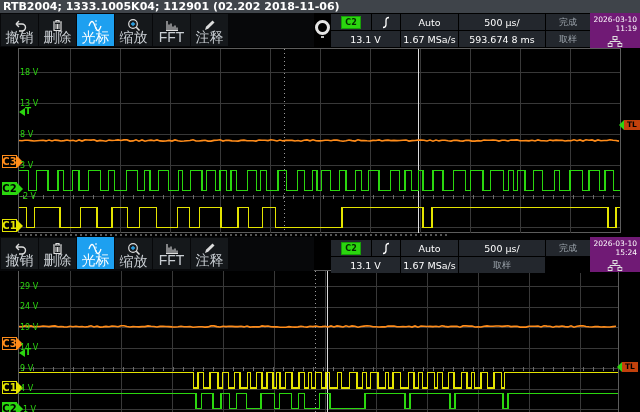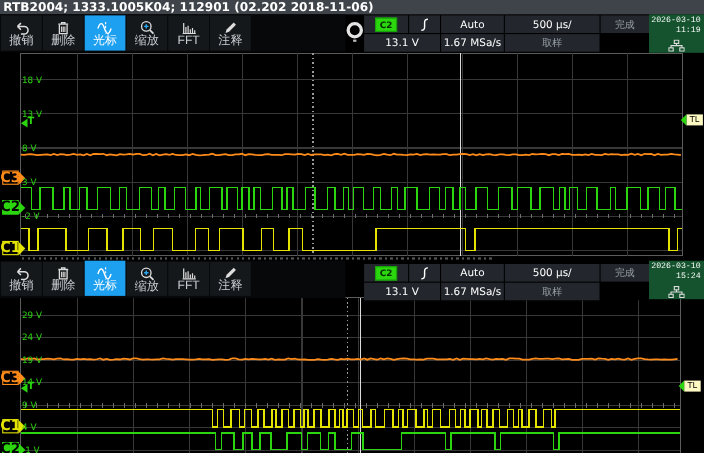--- a/index.html
+++ b/index.html
@@ -4,49 +4,49 @@
 <style>
   html,body{margin:0;padding:0;background:#222;}
   .screen{position:relative;width:640px;height:412px;background:#000;overflow:hidden;
           font-family:"DejaVu Sans",sans-serif;-webkit-font-smoothing:none;}
   .titlebar{position:absolute;left:0;top:0;width:640px;height:13px;background:#3f444a;
             color:#fff;font-size:11px;font-weight:bold;line-height:13px;padding-left:3px;
             box-sizing:border-box;white-space:nowrap;}
   .tstrip{position:absolute;left:0;width:314px;height:34px;background:#07080a;}
   .tbtn{position:absolute;width:37px;background:#15181b;display:flex;flex-direction:column;
         align-items:center;justify-content:center;gap:1px;border:none;padding:0;cursor:default;}
-  .tbtn .lbl{font-size:11px;color:#c9ced3;line-height:9px;white-space:nowrap;}
+  .tbtn .lbl{font-size:14px;color:#c9ced3;line-height:9px;white-space:nowrap;}
   .tbtn.active{background:#1da0f0;}
   .tbtn.active .lbl{color:#fff;}
   .tbtn svg{display:block;}
   .knob{position:absolute;width:9px;height:9px;border:3px solid #e4e4e4;border-radius:50%;}
   .knob::after{content:"";position:absolute;left:3px;top:13px;width:3px;height:2px;background:#bbb;}
   .infogrid{position:absolute;display:grid;grid-template-columns:40px 28px 57px 86px 44px;
             grid-auto-rows:16px;gap:1px;background:#000;}
   .cell{background:#23272d;color:#fff;font-size:9.5px;display:flex;align-items:center;
         justify-content:center;white-space:nowrap;}
   .cell.gray{color:#9aa2aa;font-size:9px;}
   .cell.span2{grid-column:1/3;}
   .c2badge{background:#2bd60f;color:#052b00;font-weight:bold;font-size:8px;line-height:11px;
            padding:0 3px;border:1px solid #17a008;}
-  .datebox{position:absolute;width:50px;height:35px;background:#14532d;color:#fff;
-           font-size:7.5px;line-height:9px;text-align:right;padding:2px 3px 0 0;box-sizing:border-box;font-family:Liberation Mono, monospace;}
+  .datebox{position:absolute;width:50px;height:35px;background:#701a75;color:#fff;
+           font-size:7.5px;line-height:9px;text-align:right;padding:2px 3px 0 0;box-sizing:border-box;}
   .datebox .net{position:absolute;left:50%;transform:translateX(-50%);bottom:1px;}
   .chtag{position:absolute;left:2px;width:13px;height:11px;background:#000;
-         border:1px solid var(--c);color:var(--c);font-size:13px;font-weight:bold;
+         border:1px solid var(--c);color:var(--c);font-size:10px;font-weight:bold;
          display:flex;align-items:center;justify-content:center;line-height:11px;}
   .chtag::after{content:"";position:absolute;right:-7px;border-top:6px solid transparent;
          border-bottom:6px solid transparent;border-left:6px solid var(--c);}
   .chtag.active{background:var(--c);color:#000;}
   .trig{position:absolute;display:flex;align-items:center;color:#2bd60f;font-weight:bold;
         font-size:9px;line-height:9px;}
   .trig .tri{width:0;height:0;border-top:4px solid transparent;border-bottom:4px solid transparent;
         border-right:6px solid #2bd60f;}
-  .tlm{position:absolute;height:10px;background:#fef9c3;color:#000;font-size:7.5px;
-       font-weight:normal;line-height:10px;padding:0 3px;}
+  .tlm{position:absolute;height:10px;background:#c2410c;color:#000;font-size:7.5px;
+       font-weight:bold;line-height:10px;padding:0 3px;margin-top:16px;}
   .tlm::before{content:"";position:absolute;left:-5px;top:0;border-top:5px solid transparent;
        border-bottom:5px solid transparent;border-right:5px solid #2bd60f;}
   .vlabel{position:absolute;left:20px;color:#2bd60f;font-size:8px;line-height:8px;white-space:nowrap;}
   .cutstrip{position:absolute;left:20px;top:234px;width:430px;height:2px;opacity:.55;
        background:repeating-linear-gradient(90deg,#9a9a9a 0 2px,transparent 2px 5px);}
   #scene{position:absolute;left:0;top:0;}
 </style>
 </head>
 <body>
 
@@ -291,20 +291,21 @@
       <div class="cell">
         <svg width="12" height="13" viewBox="0 0 12 13">
             <path d="M9 1.5 c-2 0 -3 1 -3 3 v4 c0 2 -1 3 -3 3" stroke="#fff" stroke-width="1.3" fill="none"></path>
           </svg>
       </div>
       <div class="cell">Auto</div>
       <div class="cell">500 μs/</div>
       <div class="cell gray">完成</div>
       <div class="cell span2">13.1 V</div>
       <div class="cell">1.67 MSa/s</div>
+      <div class="cell">593.674 8 ms</div>
       <div class="cell gray">取样</div>
     </div>
 
     <div class="datebox" style="left:590px;top:13px">
       <div>2026-03-10</div>
       <div>11:19</div>
       <svg class="net" width="15" height="11" viewBox="0 0 15 11">
           <rect x="5.5" y="0.5" width="4" height="3" fill="none" stroke="#ddd"></rect>
           <rect x="0.5" y="7.5" width="4" height="3" fill="none" stroke="#ddd"></rect>
           <rect x="10.5" y="7.5" width="4" height="3" fill="none" stroke="#ddd"></rect>

